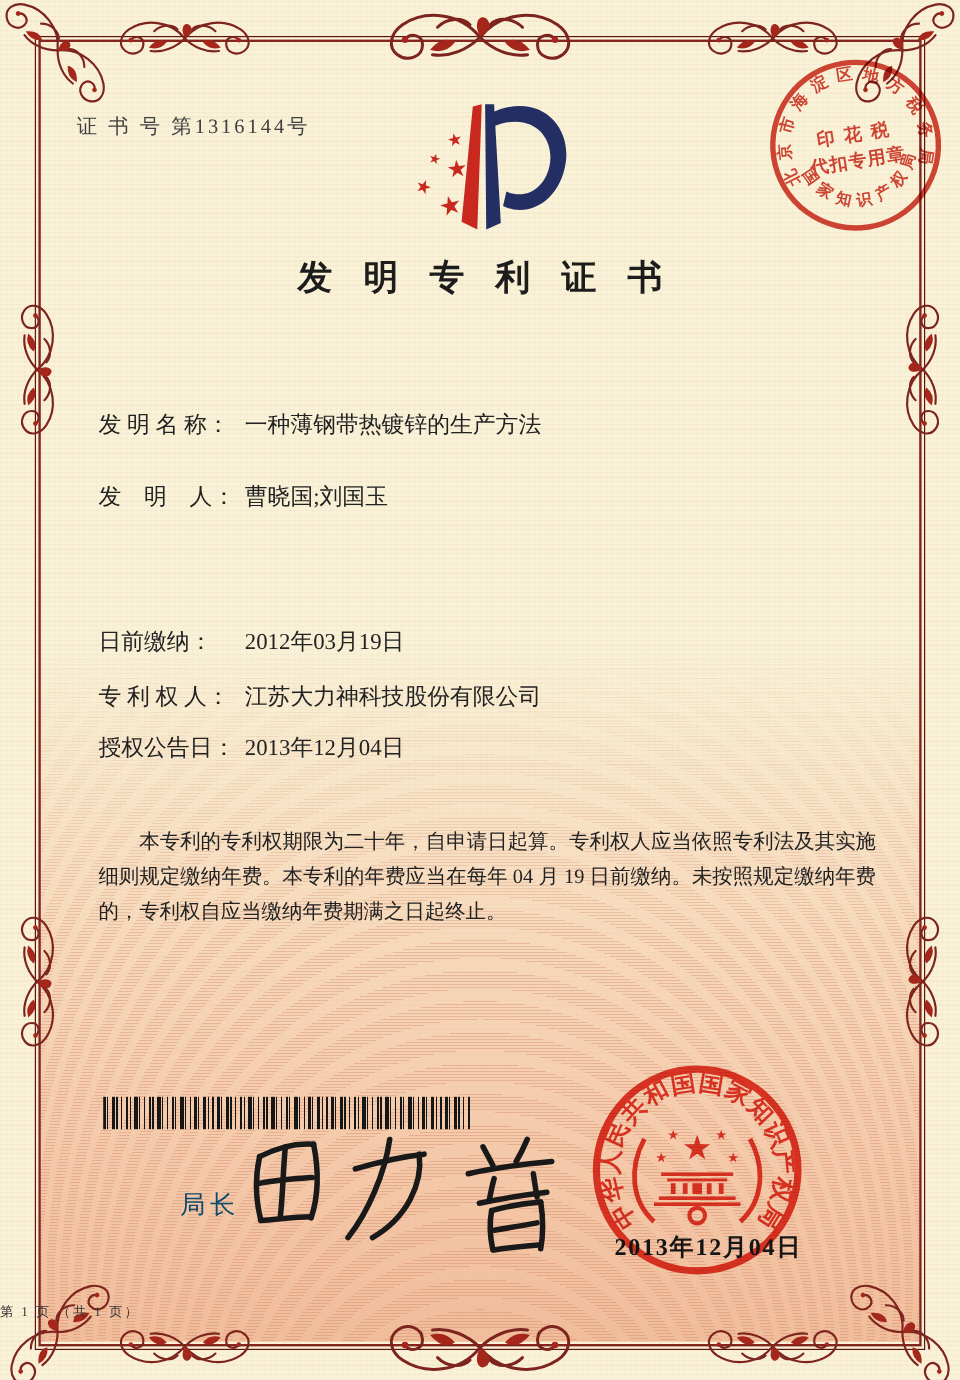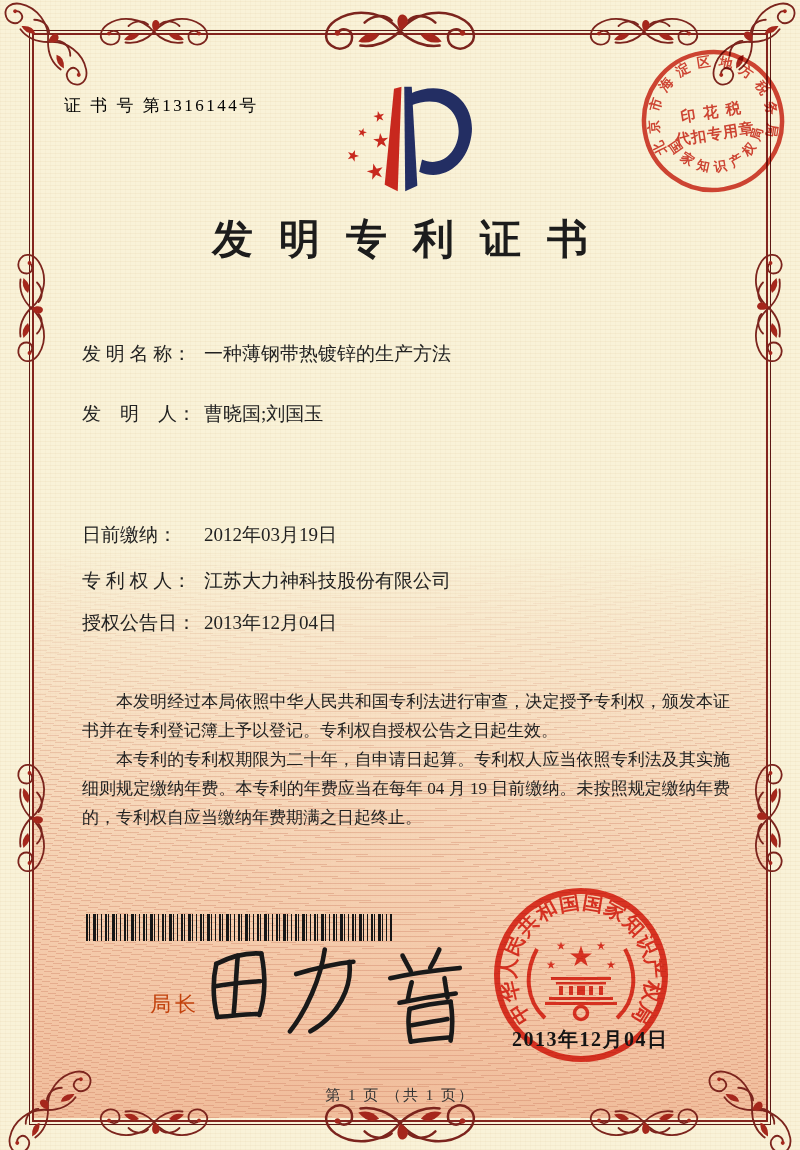--- a/index.html
+++ b/index.html
@@ -18,37 +18,37 @@
     background:repeating-radial-gradient(120% 46% at 50% 165%,rgba(198,110,82,.30) 0 1.6px,rgba(198,110,82,0) 1.6px 8px);
     -webkit-mask-image:linear-gradient(180deg,transparent 0,black 45%);
     mask-image:linear-gradient(180deg,transparent 0,black 45%);}
   
   .frame{position:absolute;left:29px;top:30px;width:740px;height:1093px;
     border:1px solid #5c1713;}
   .frame::before{content:"";position:absolute;inset:2px;border:2px solid #84251e;}
   
   .orn{position:absolute;pointer-events:none;}
   
-  .certno{position:absolute;left:64px;top:94px;font-size:17px;letter-spacing:2.5px;color:#000000;white-space:pre;}
-  .title{position:absolute;left:0;right:0;top:212px;text-align:center;font-size:41px;font-weight:bold;
+  .certno{position:absolute;left:64px;top:94px;font-size:17px;letter-spacing:2.5px;color:#404040;white-space:pre;}
+  .title{position:absolute;left:0;right:0;top:212px;text-align:center;font-size:29px;font-weight:bold;
     letter-spacing:26px;text-indent:26px;color:#1c1c1c;}
   .row{position:absolute;left:82px;font-size:19px;white-space:pre;color:#222;}
   .r0{top:341px}.r1{top:401px}.r2{top:461px}.r3{top:522px}.r4{top:568px}.r5{top:610px}
   .flabel{display:inline-block;min-width:122px;}
   .paras{position:absolute;left:82px;top:687px;width:648px;font-size:17px;line-height:29px;text-align:justify;}
   .paras p{margin:0;text-indent:2em;}
   .barcode{position:absolute;left:86px;top:914px;width:306px;height:27px;
     background:repeating-linear-gradient(90deg,#161616 0 2px,transparent 2px 3px,#161616 3px 4px,transparent 4px 7px,#161616 7px 10px,transparent 10px 11px,#161616 11px 12px,transparent 12px 15px,#161616 15px 16px,transparent 16px 19px);}
-  .signer{position:absolute;left:150px;top:990px;font-size:21px;letter-spacing:4px;color:#c2410c;}
+  .signer{position:absolute;left:150px;top:990px;font-size:21px;letter-spacing:4px;color:#0c4a6e;}
   .sig{position:absolute;left:202px;top:936px;width:266px;height:115px;}
   .taxstamp{position:absolute;left:638px;top:46px;width:150px;height:150px;transform:rotate(-9deg);
     opacity:.92;mix-blend-mode:multiply;}
   .seal{position:absolute;left:490px;top:884px;width:182px;height:182px;opacity:.95;mix-blend-mode:multiply;}
   .sealdate{position:absolute;left:512px;top:1026px;font-size:20px;font-weight:600;letter-spacing:1.5px;color:#151515;}
-  .footer{position:absolute;left:0;right:0;top:1086px;text-align:center;font-size:15px;letter-spacing:2px;color:#333;}
+  .footer{position:absolute;left:0;right:0;top:1086px;text-align:left;font-size:11px;letter-spacing:2px;color:#333;}
   .logo{position:absolute;left:338px;top:76px;width:140px;height:128px;}
   svg text{font-family:"Liberation Serif","DejaVu Serif",serif;}
   .ringred text{fill:#cf372a;font-weight:bold;font-size:13.5px;}
   .ringbot text{fill:#cf372a;font-weight:bold;font-size:13px;}
   .ringseal text{fill:#e03427;font-weight:bold;font-size:20.5px;}
 </style>
 </head>
 <body>
 
 <div class="page">
@@ -168,21 +168,20 @@
 
   <div class="title">发明专利证书</div>
 
   <div class="row r0"><span class="flabel">发 明 名 称：</span><span>一种薄钢带热镀锌的生产方法</span></div>
   <div class="row r1"><span class="flabel">发　明　人：</span><span>曹晓国;刘国玉</span></div>
   <div class="row r3"><span class="flabel">日前缴纳：</span><span>2012年03月19日</span></div>
   <div class="row r4"><span class="flabel">专 利 权 人：</span><span>江苏大力神科技股份有限公司</span></div>
   <div class="row r5"><span class="flabel">授权公告日：</span><span>2013年12月04日</span></div>
 
   <div class="paras">
-    <p>本发明经过本局依照中华人民共和国专利法进行审查，决定授予专利权，颁发本证书并在专利登记簿上予以登记。专利权自授权公告之日起生效。</p>
     <p>本专利的专利权期限为二十年，自申请日起算。专利权人应当依照专利法及其实施细则规定缴纳年费。本专利的年费应当在每年 04 月 19 日前缴纳。未按照规定缴纳年费的，专利权自应当缴纳年费期满之日起终止。</p>
   </div>
 
   <div class="barcode"></div>
 
   <div class="signer">局长</div>
   <svg class="sig" viewBox="0 0 260 110" aria-label="田力普">
     <g fill="none" stroke="#191919" stroke-width="4.5" stroke-linecap="round" stroke-linejoin="round">
       <path d="M14,26 C10,44 11,62 15,78"></path>
         <path d="M14,26 C30,18 46,15 58,16"></path>

